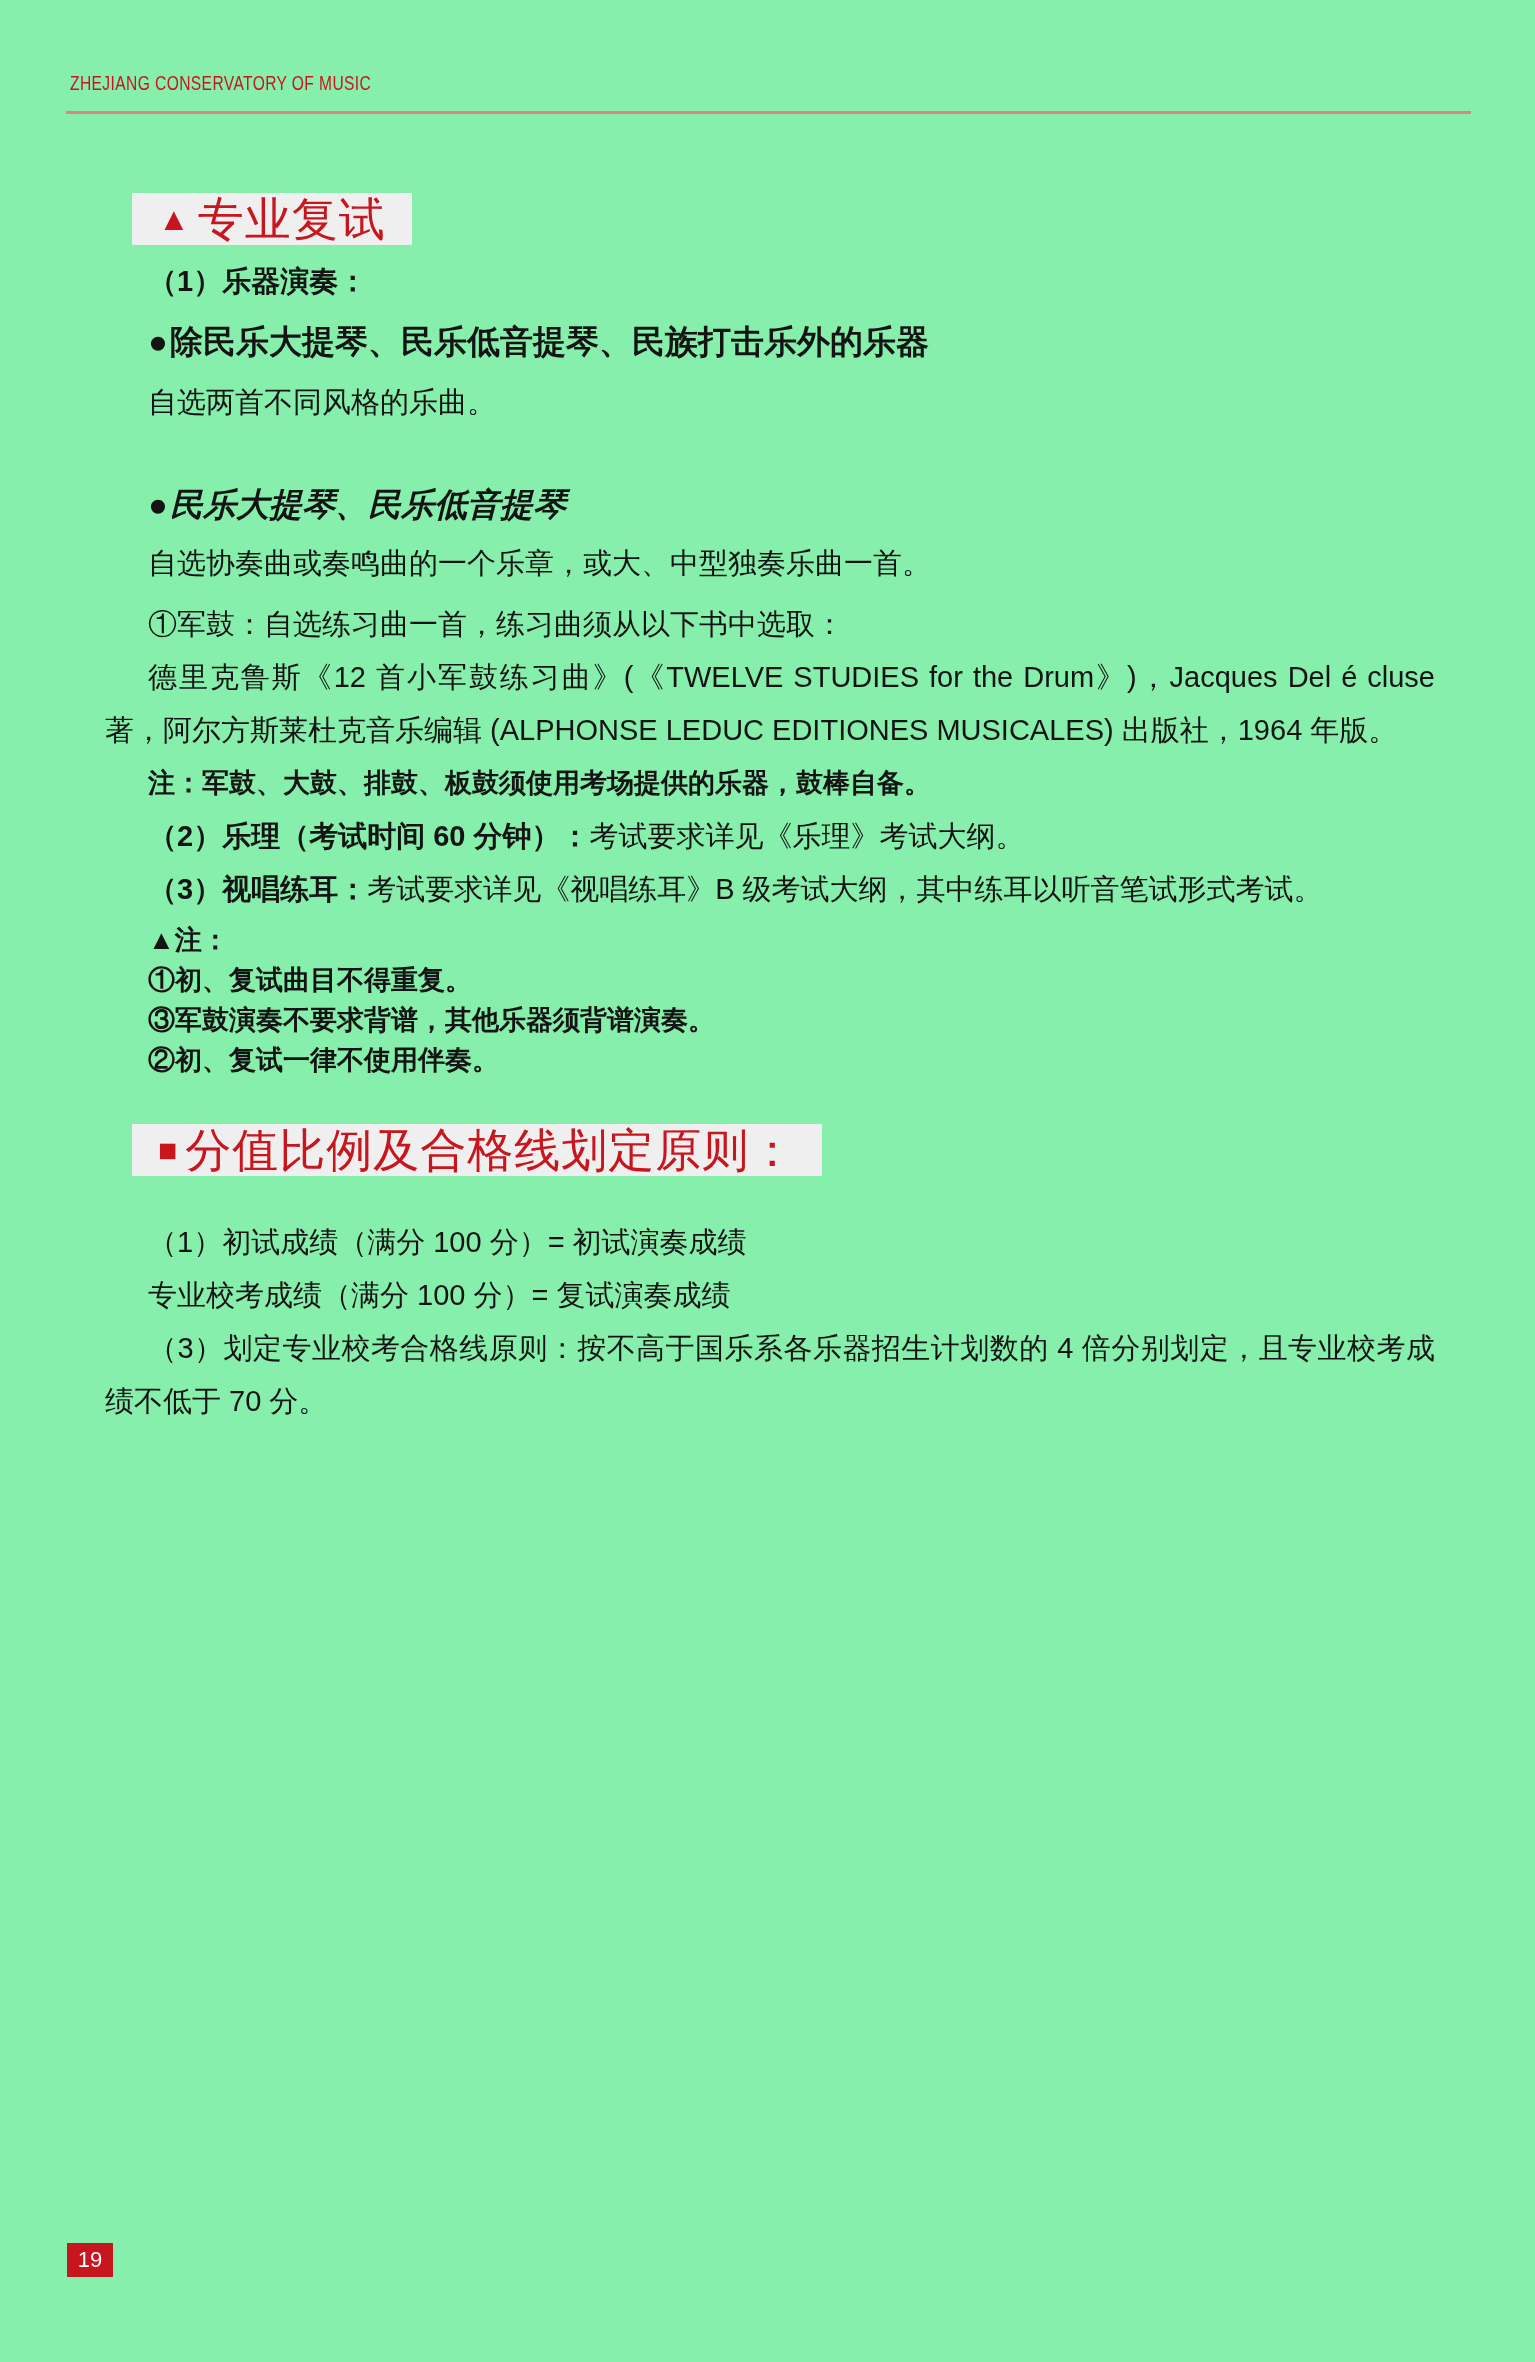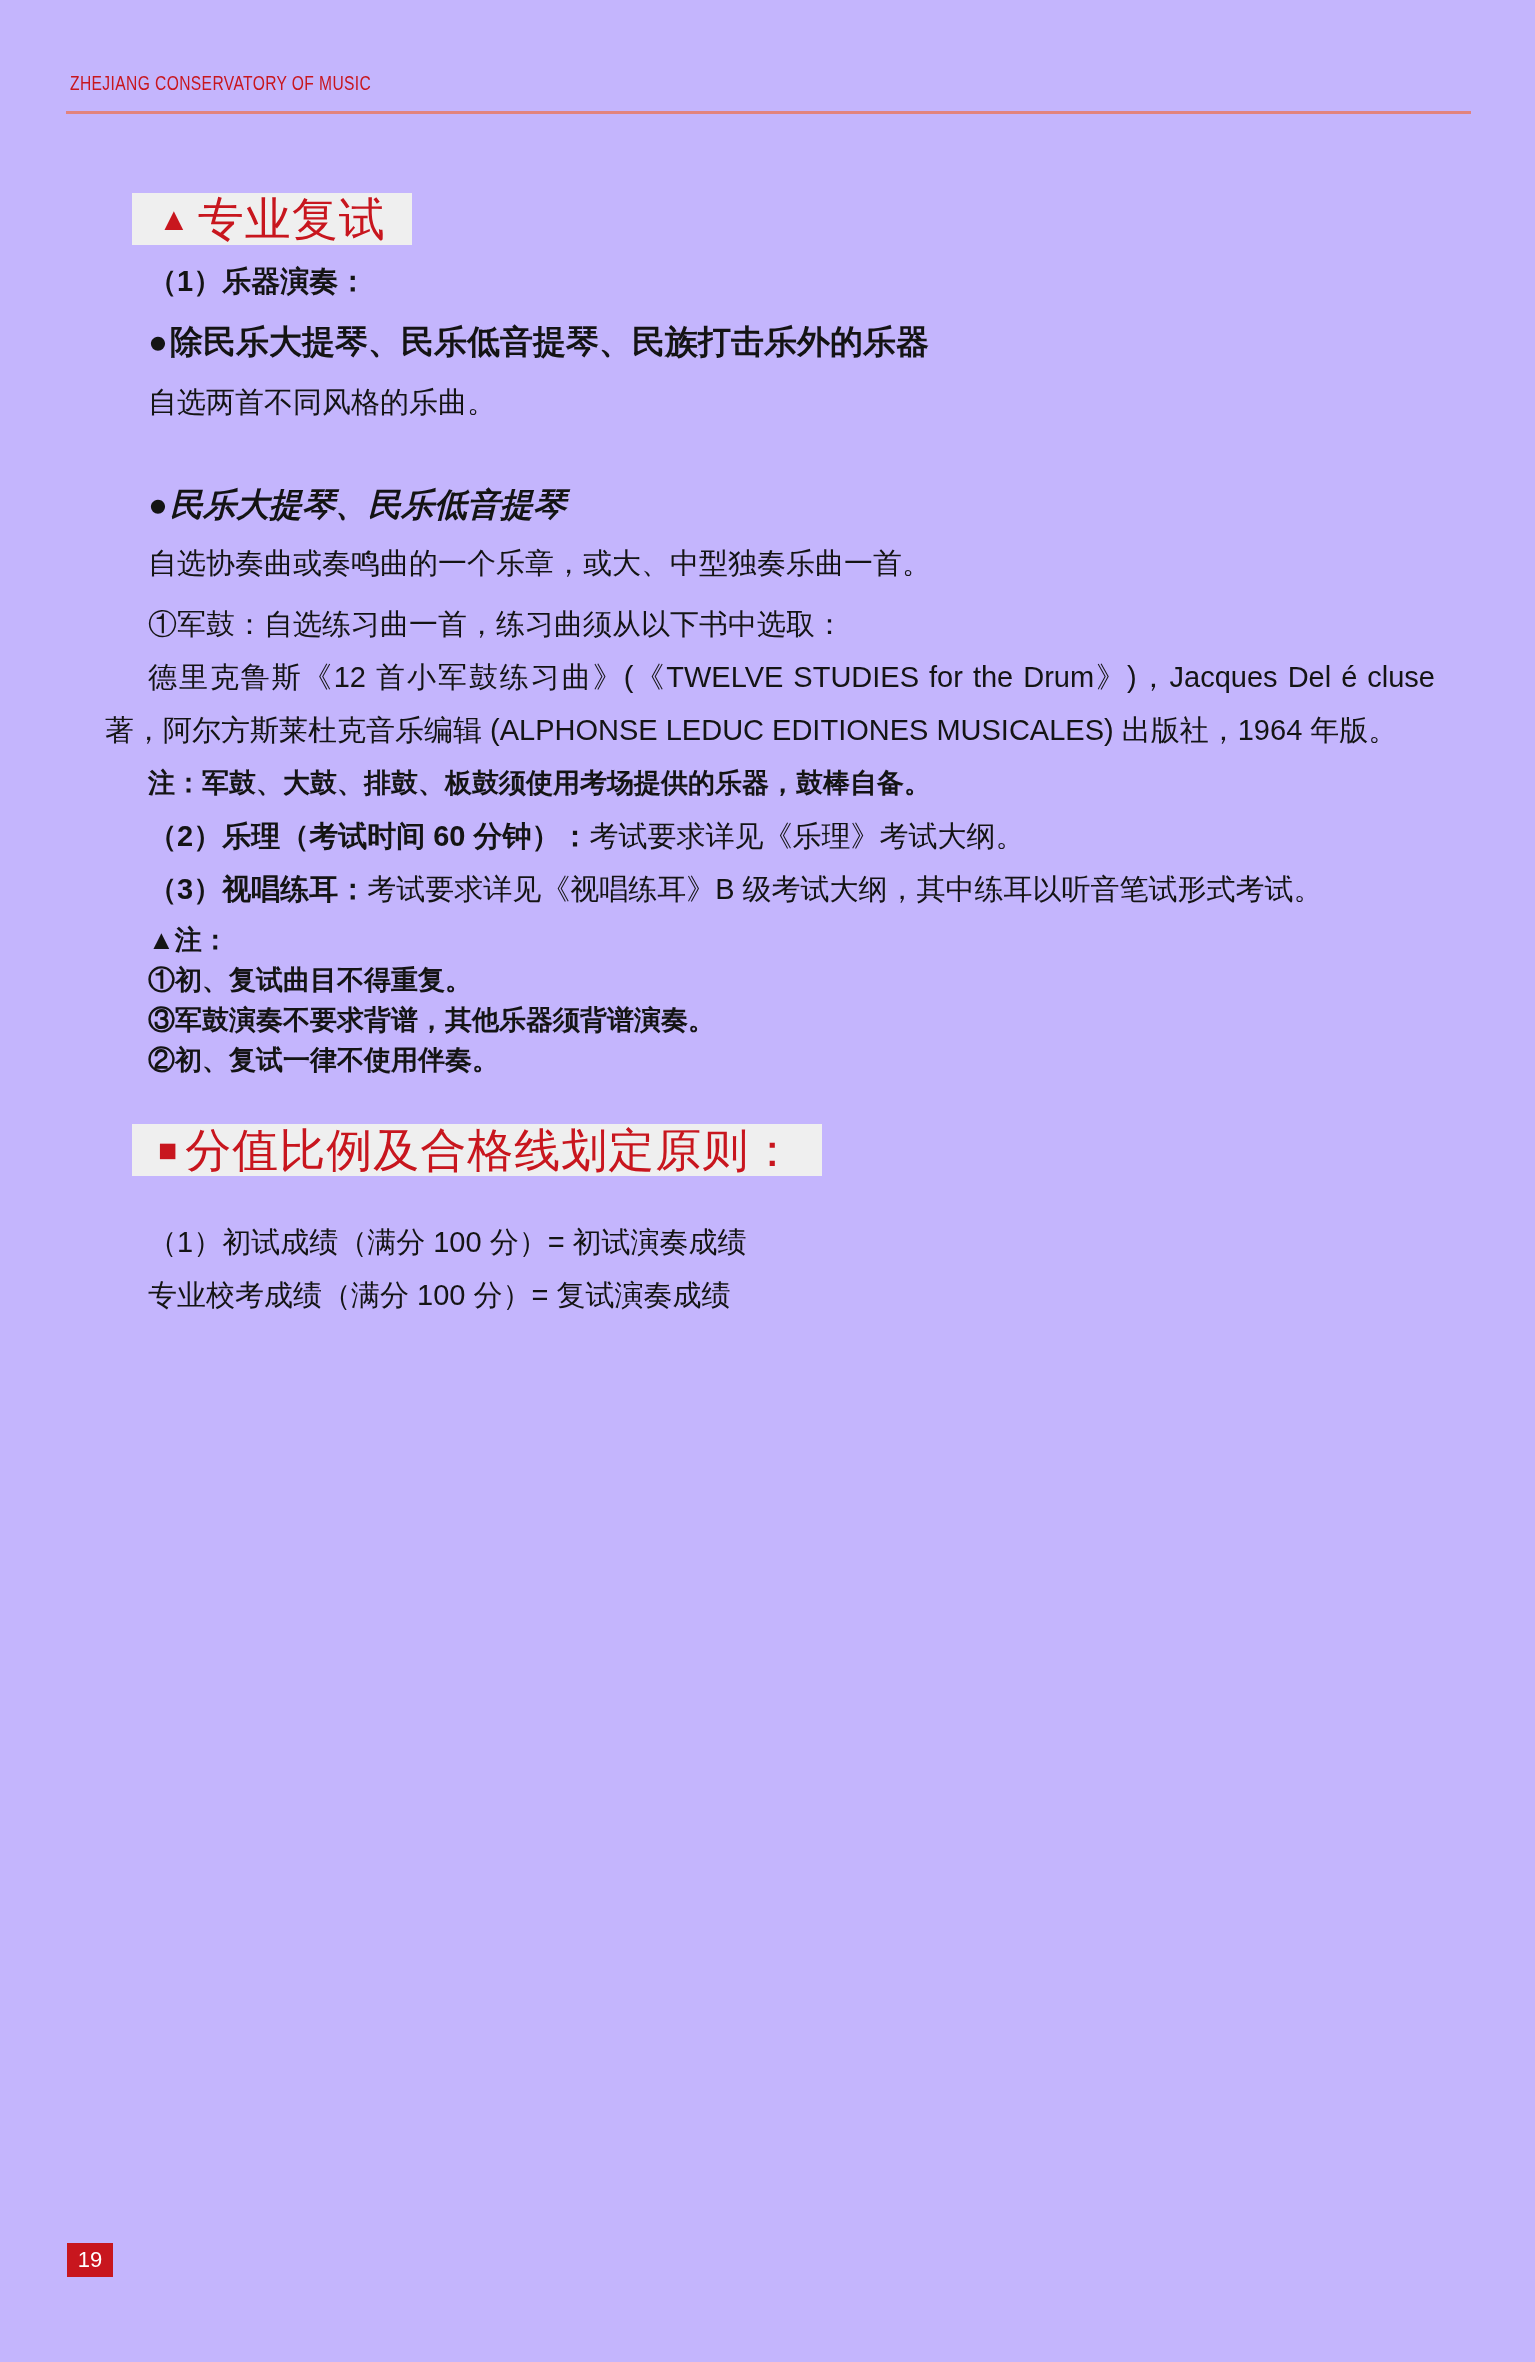--- a/index.html
+++ b/index.html
@@ -6,21 +6,21 @@
   html, body { background: #ffffff; }
   body {
     font-family: "Liberation Sans", sans-serif;
     color: #141414;
     -webkit-font-smoothing: antialiased;
   }
   .page {
     position: relative;
     width: 1535px;
     height: 2362px;
-    background: #c4b5fd;
+    background: #86efac;
     overflow: hidden;
   }
 
   
   .brand {
     margin: 72px 0 0 70px;
     font-size: 20px;
     letter-spacing: 0.5px;
     color: #C8161E;
     transform: scaleX(0.78);
@@ -171,18 +171,19 @@
     </div>
 
     
     <div class="sec-bar sec-bar2">
       <span class="sec-marker">■</span>
       <span class="sec-title">分值比例及合格线划定原则：</span>
     </div>
 
     <p class="line ind p-top">（1）初试成绩（满分 100 分）= 初试演奏成绩</p>
     <p class="line ind">专业校考成绩（满分 100 分）= 复试演奏成绩</p>
+    <p class="para ind">（3）划定专业校考合格线原则：按不高于国乐系各乐器招生计划数的 4 倍分别划定，且专业校考成绩不低于 70 分。</p>
 
   </main>
 
   <div class="page-num">19</div>
 
 </div>
 
 </body></html>

